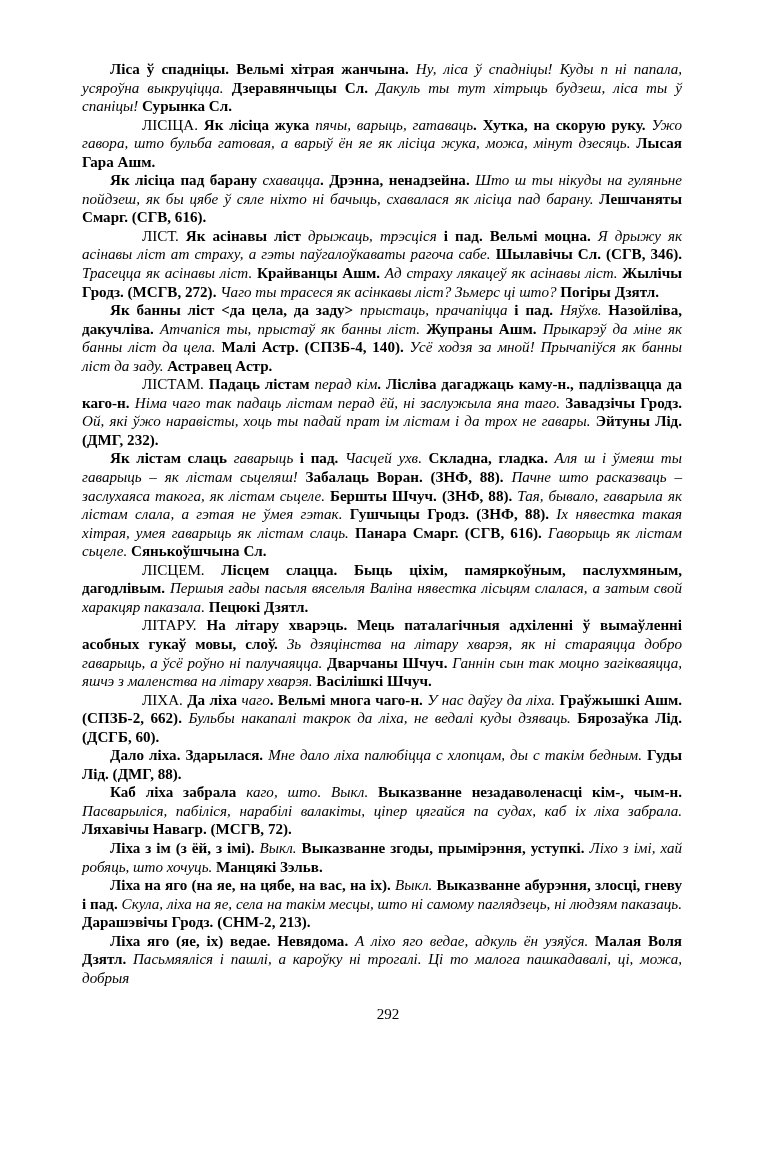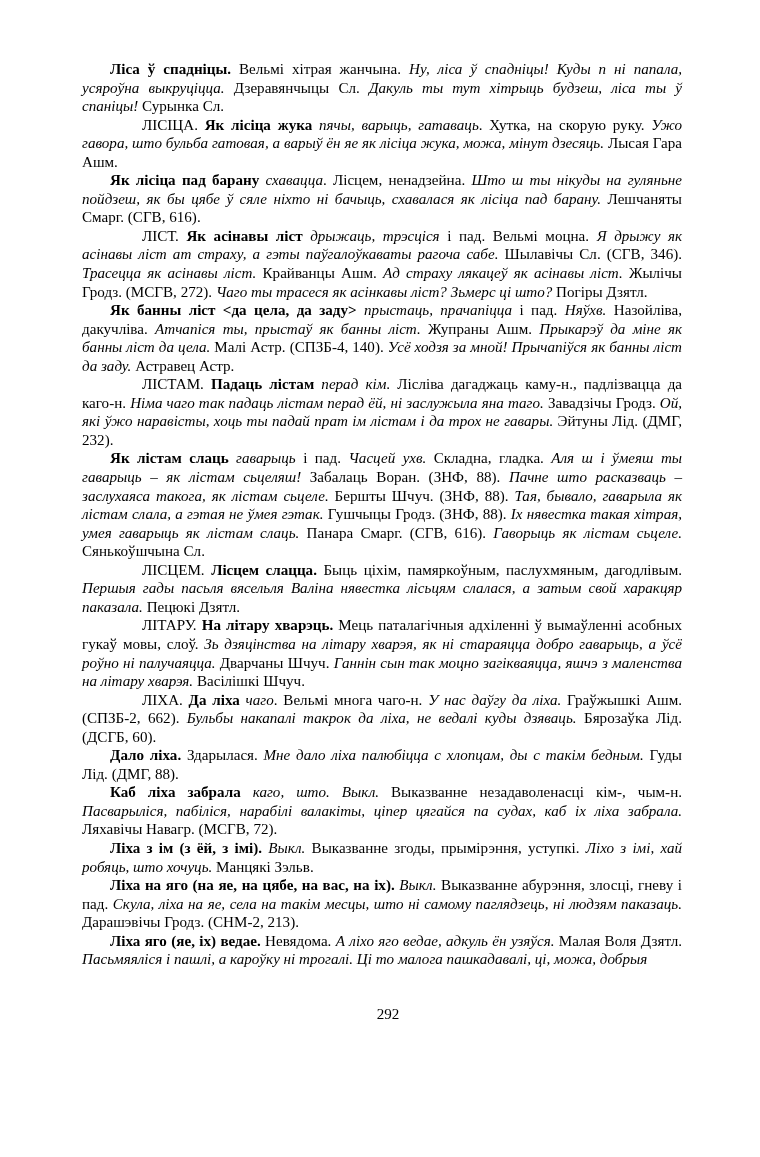--- a/index.html
+++ b/index.html
@@ -34,41 +34,41 @@
     text-indent: 28px;
     font-size: 15.1px;
     line-height: 18.55px;
     word-spacing: 0px;
     hyphens: none;
   }
   .hw      { font-weight: 400; margin-left: 32px; }      
   .idiom   { font-weight: 700; margin-top: 20px; }      
   .gram    { font-style: italic; }    
   .ex      { font-style: italic; }    
-  .plain   { font-style: normal; font-weight: 400; }    
+  .plain   { font-style: normal; font-weight: 700; }    
   .folio {
     position: absolute;
     left: 0;
     right: 0;
     top: 1005px;
     text-align: center;
     font-size: 15.1px;
     line-height: 18px;
     font-family: "Liberation Serif", "DejaVu Serif", serif;
     margin-left: 16px;
   }
 </style>
 </head>
 <body>
 
 <div class="page">
   <div class="content" id="entries">
       <p class="entry"><span class="idiom">Ліса ў спадніцы.</span><span class="plain"> Вельмі хітрая жанчына. </span><span class="ex">Ну, ліса ў спадніцы! Куды п ні папала, усяроўна выкруціцца.</span><span class="plain"> Дзеравянчыцы Сл. </span><span class="ex">Дакуль ты тут хітрыць будзеш, ліса ты ў спаніцы!</span><span class="plain"> Сурынка Сл.</span></p>
       <p class="entry"><span class="hw">ЛІСІЦА. </span><span class="idiom">Як лісіца жука</span><span class="gram"> пячы, варыць, гатаваць</span><span class="plain">. Хутка, на скорую руку. </span><span class="ex">Ужо гавора, што бульба гатовая, а варыў ён яе як лісіца жука, можа, мінут дзесяць.</span><span class="plain"> Лысая Гара Ашм.</span></p>
-      <p class="entry"><span class="idiom">Як лісіца пад барану</span><span class="gram"> схавацца</span><span class="plain">. Лісцем, ненадзейна. </span><span class="ex">Што ш ты нікуды на гуляньне пойдзеш, як бы цябе ў сяле ніхто ні бачыць, схавалася як лісіца пад барану.</span><span class="plain"> Лешчаняты Смарг. (СГВ, 616).</span></p>
+      <p class="entry"><span class="idiom">Як лісіца пад барану</span><span class="gram"> схавацца</span><span class="plain">. Дрэнна, ненадзейна. </span><span class="ex">Што ш ты нікуды на гуляньне пойдзеш, як бы цябе ў сяле ніхто ні бачыць, схавалася як лісіца пад барану.</span><span class="plain"> Лешчаняты Смарг. (СГВ, 616).</span></p>
       <p class="entry"><span class="hw">ЛІСТ. </span><span class="idiom">Як асінавы ліст</span><span class="gram"> дрыжаць, трэсціся</span><span class="plain"> і пад. Вельмі моцна. </span><span class="ex">Я дрыжу як асінавы ліст ат страху, а гэты паўгалоўкаваты рагоча сабе.</span><span class="plain"> Шылавічы Сл. (СГВ, 346). </span><span class="ex">Трасецца як асінавы ліст.</span><span class="plain"> Крайванцы Ашм. </span><span class="ex">Ад страху лякацеў як асінавы ліст.</span><span class="plain"> Жылічы Гродз. (МСГВ, 272). </span><span class="ex">Чаго ты трасеся як асінкавы ліст? Зьмерс ці што?</span><span class="plain"> Погіры Дзятл.</span></p>
       <p class="entry"><span class="idiom">Як банны ліст &lt;да цела, да заду&gt;</span><span class="gram"> прыстаць, прачапіцца</span><span class="plain"> і пад. </span><span class="gram">Няўхв.</span><span class="plain"> Назойліва, дакучліва. </span><span class="ex">Атчапіся ты, прыстаў як банны ліст.</span><span class="plain"> Жупраны Ашм. </span><span class="ex">Прыкарэў да міне як банны ліст да цела.</span><span class="plain"> Малі Астр. (СПЗБ-4, 140). </span><span class="ex">Усё ходзя за мной! Прычапіўся як банны ліст да заду.</span><span class="plain"> Астравец Астр.</span></p>
       <p class="entry"><span class="hw">ЛІСТАМ. </span><span class="idiom">Падаць лістам</span><span class="gram"> перад кім</span><span class="plain">. Лісліва дагаджаць каму-н., падлізвацца да каго-н. </span><span class="ex">Німа чаго так падаць лістам перад ёй, ні заслужыла яна таго.</span><span class="plain"> Завадзічы Гродз. </span><span class="ex">Ой, які ўжо наравісты, хоць ты падай прат ім лістам і да трох не гавары.</span><span class="plain"> Эйтуны Лід. (ДМГ, 232).</span></p>
       <p class="entry"><span class="idiom">Як лістам слаць</span><span class="gram"> гаварыць</span><span class="plain"> і пад. </span><span class="gram">Часцей ухв.</span><span class="plain"> Складна, гладка. </span><span class="ex">Аля ш і ўмеяш ты гаварыць – як лістам сьцеляш!</span><span class="plain"> Забалаць Воран. (ЗНФ, 88). </span><span class="ex">Пачне што расказваць – заслухаяса такога, як лістам сьцеле.</span><span class="plain"> Бершты Шчуч. (ЗНФ, 88). </span><span class="ex">Тая, бывало, гаварыла як лістам слала, а гэтая не ўмея гэтак.</span><span class="plain"> Гушчыцы Гродз. (ЗНФ, 88). </span><span class="ex">Іх нявестка такая хітрая, умея гаварыць як лістам слаць.</span><span class="plain"> Панара Смарг. (СГВ, 616). </span><span class="ex">Гаворыць як лістам сьцеле.</span><span class="plain"> Сянькоўшчына Сл.</span></p>
       <p class="entry"><span class="hw">ЛІСЦЕМ. </span><span class="idiom">Лісцем слацца.</span><span class="plain"> Быць ціхім, памяркоўным, паслухмяным, дагодлівым. </span><span class="ex">Першыя гады пасьля вясельля Валіна нявестка лісьцям слалася, а затым свой харакцяр паказала.</span><span class="plain"> Пецюкі Дзятл.</span></p>
       <p class="entry"><span class="hw">ЛІТАРУ. </span><span class="idiom">На літару хварэць.</span><span class="plain"> Мець паталагічныя адхіленні ў вымаўленні асобных гукаў мовы, слоў. </span><span class="ex">Зь дзяцінства на літару хварэя, як ні стараяцца добро гаварыць, а ўсё роўно ні палучаяцца.</span><span class="plain"> Дварчаны Шчуч. </span><span class="ex">Ганнін сын так моцно загікваяцца, яшчэ з маленства на літару хварэя.</span><span class="plain"> Васілішкі Шчуч.</span></p>
       <p class="entry"><span class="hw">ЛІХА. </span><span class="idiom">Да ліха</span><span class="gram"> чаго</span><span class="plain">. Вельмі многа чаго-н. </span><span class="ex">У нас даўгу да ліха.</span><span class="plain"> Граўжышкі Ашм. (СПЗБ-2, 662). </span><span class="ex">Бульбы накапалі такрок да ліха, не ведалі куды дзяваць.</span><span class="plain"> Бярозаўка Лід. (ДСГБ, 60).</span></p>
       <p class="entry"><span class="idiom">Дало ліха.</span><span class="plain"> Здарылася. </span><span class="ex">Мне дало ліха палюбіцца  с хлопцам, ды с такім бедным.</span><span class="plain"> Гуды Лід. (ДМГ, 88).</span></p>
       <p class="entry"><span class="idiom">Каб ліха забрала</span><span class="gram"> каго, што. Выкл.</span><span class="plain"> Выказванне незадаволенасці кім-, чым-н. </span><span class="ex">Пасварыліся, пабіліся, нарабілі валакіты, ціпер цягайся па судах, каб іх ліха забрала.</span><span class="plain"> Ляхавічы Навагр. (МСГВ, 72).</span></p>
       <p class="entry"><span class="idiom">Ліха з ім (з ёй, з імі).</span><span class="gram"> Выкл.</span><span class="plain"> Выказванне згоды, прымірэння, уступкі. </span><span class="ex">Ліхо з імі, хай робяць, што хочуць.</span><span class="plain"> Манцякі Зэльв.</span></p>

